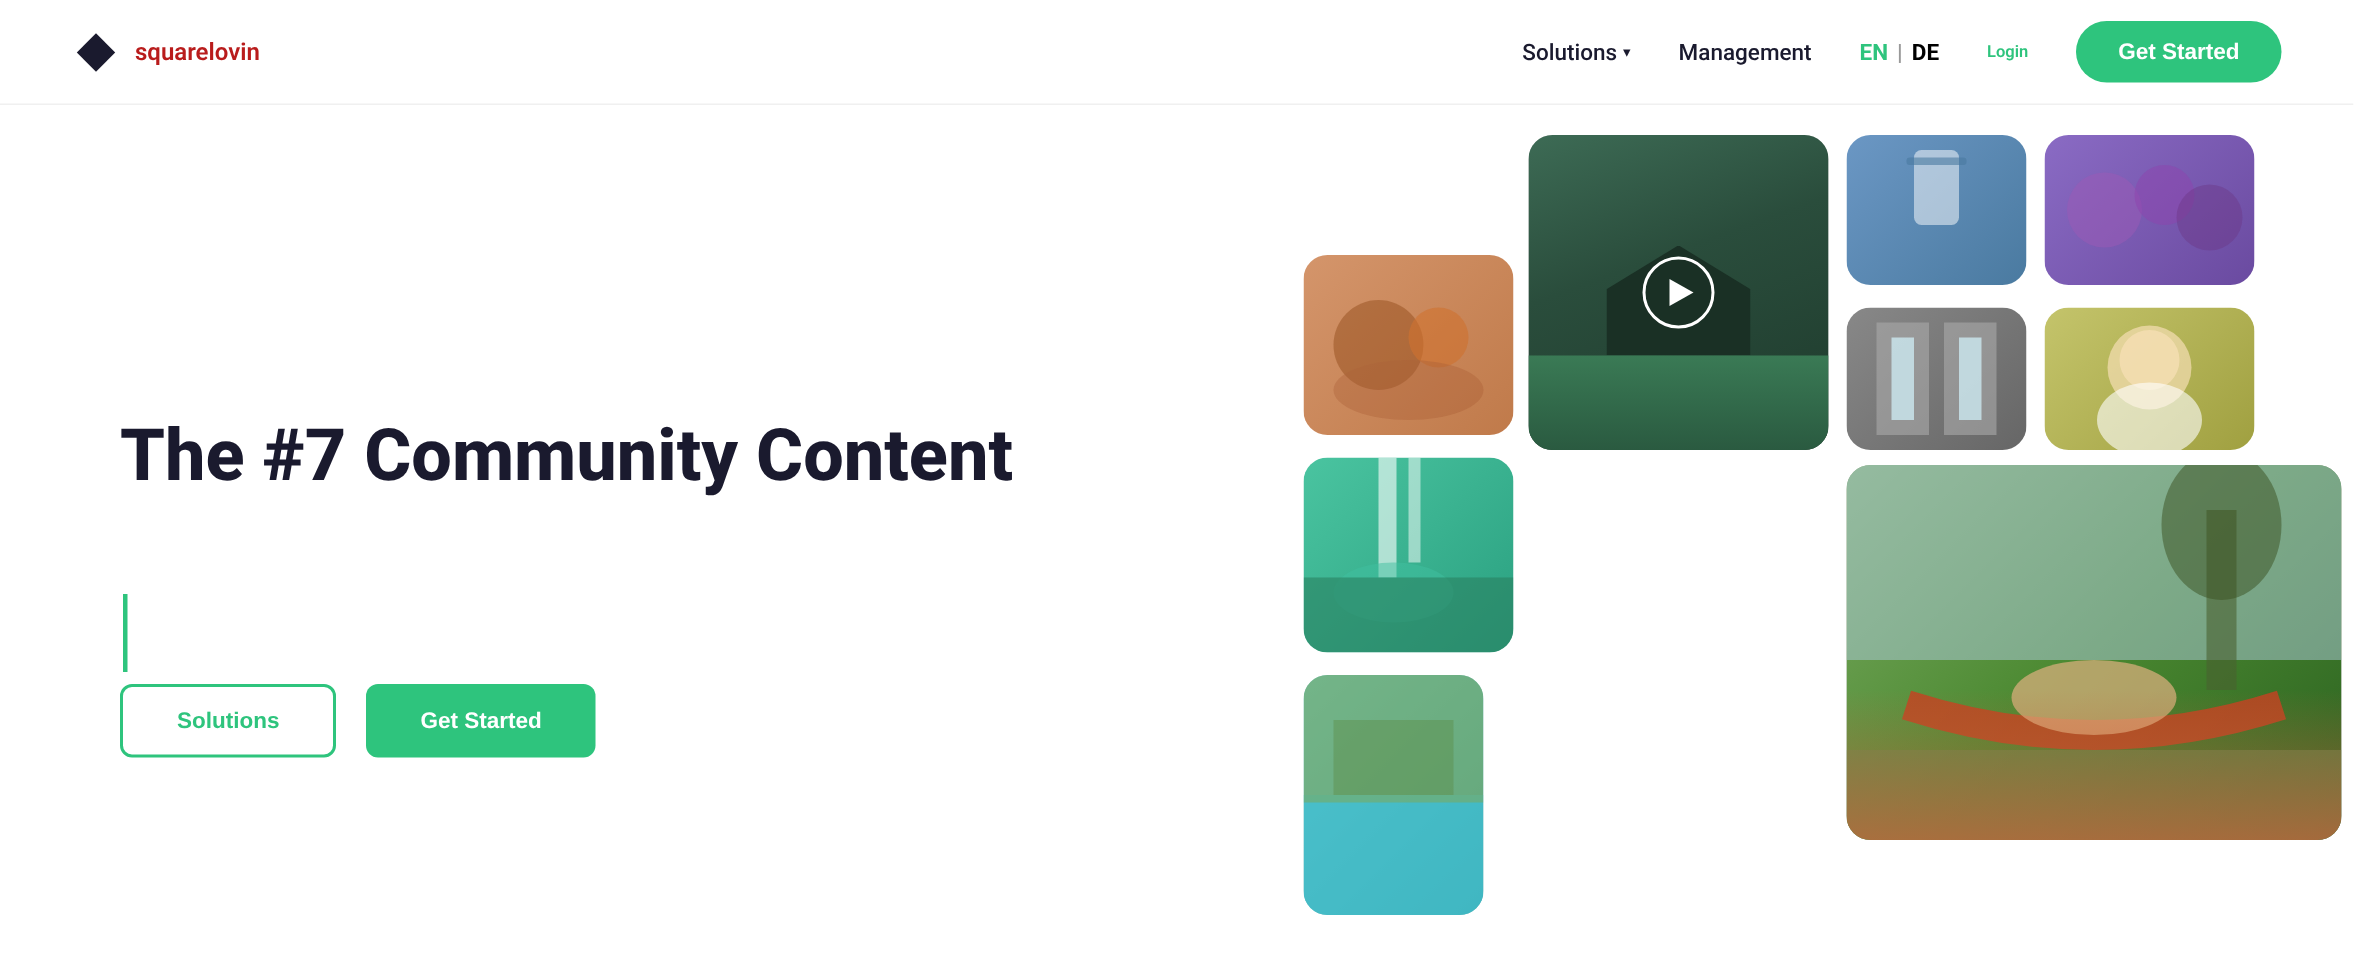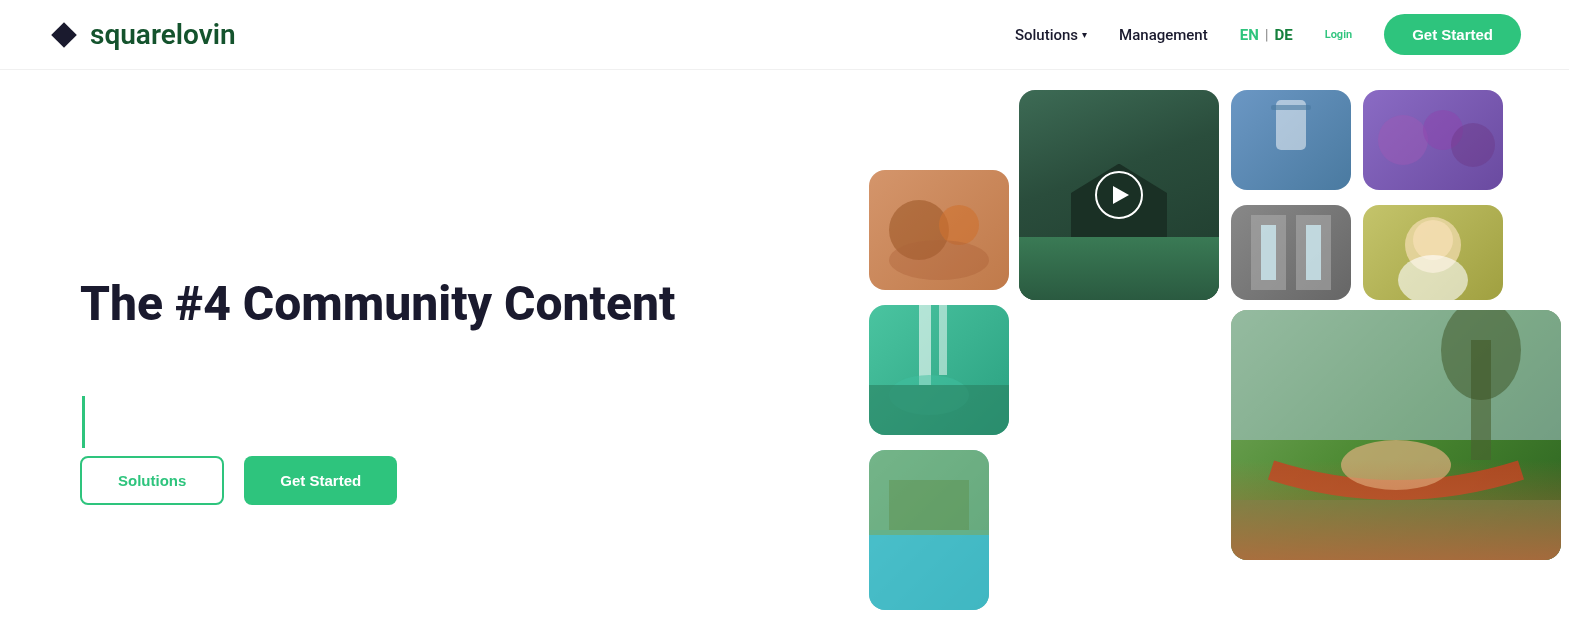--- a/index.html
+++ b/index.html
@@ -24,23 +24,23 @@
     .logo-wrap {
       display: flex;
       align-items: center;
       gap: 10px;
     }
     .logo-diamond {
       width: 32px;
       height: 32px;
     }
     .logo-text {
-      font-size: 28px;
+      font-size: 16px;
       font-weight: 600;
-      color: #14532d;
+      color: #b91c1c;
     }
     .nav-right {
       display: flex;
       align-items: center;
       gap: 32px;
     }
     .nav-link {
       font-size: 15px;
       color: #1a1a2e;
       cursor: pointer;
@@ -54,21 +54,21 @@
     }
     .lang-wrap {
       display: flex;
       align-items: center;
       gap: 6px;
       font-size: 15px;
       font-weight: 700;
     }
     .lang-en { color: #2ec47d; }
     .lang-sep { color: #999; }
-    .lang-de { color: #15803d; }
+    .lang-de { color: #000000; }
     .nav-login {
       font-size: 11px;
       font-weight: 600;
       color: #2ec47d;
       cursor: pointer;
     }
     .nav-cta {
       background: #2ec47d;
       color: #fff;
       border: none;
@@ -285,21 +285,21 @@
       <span class="lang-de">DE</span>
     </div>
     <span class="nav-login">Login</span>
     <button class="nav-cta">Get Started</button>
   </div>
 </nav>
 
 <section class="hero">
   <div class="hero-left">
     <h1 class="hero-title">
-      <span>The #4 Community Content</span><br>
+      <span>The #7 Community Content</span><br>
       <br>
       <span class="cursor"></span>
     </h1>
     <div class="hero-buttons">
       <button class="btn-solutions">Solutions</button>
       <button class="btn-get-started">Get Started</button>
     </div>
   </div>
 
   <div class="hero-right">

